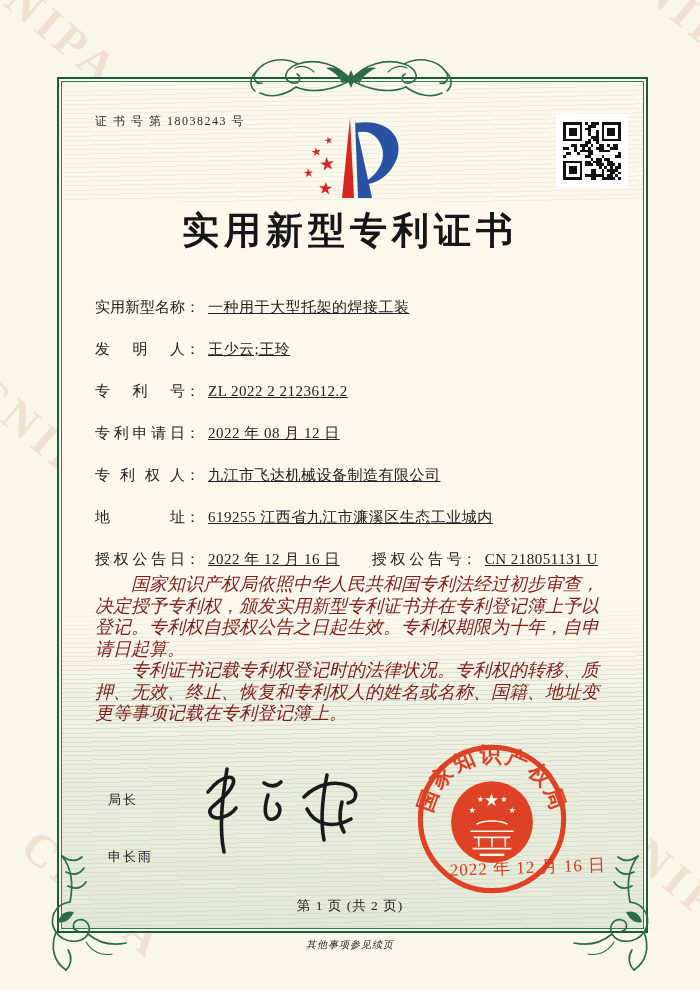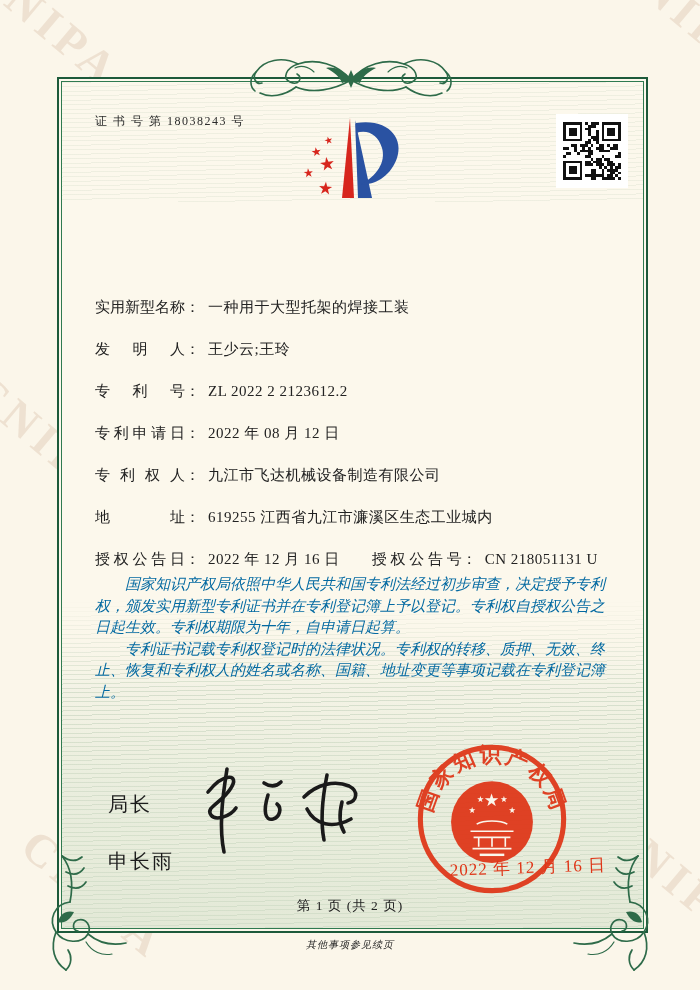--- a/index.html
+++ b/index.html
@@ -34,28 +34,28 @@
   .qr-box{position:absolute;left:556px;top:114px;width:72px;height:74px;background:#fff;
           display:flex;align-items:center;justify-content:center;}
 
   .title{position:absolute;left:0;top:206px;width:700px;text-align:center;
          font-size:37px;font-weight:600;letter-spacing:5px;color:#161616;}
 
   .fields{position:absolute;left:95px;top:286px;width:470px;list-style:none;margin:0;padding:0;}
   .fields li{height:42px;line-height:42px;font-size:15px;white-space:nowrap;}
   .flabel{display:inline-block;width:90px;text-align:justify;text-align-last:justify;vertical-align:top;}
   .fcolon{display:inline-block;margin-right:8px;}
-  .fvalue{letter-spacing:0.5px;}
+  .fvalue{letter-spacing:0.5px;text-decoration:underline;}
   .fgroup1{display:inline-block;width:273px;}
 
-  .paras{position:absolute;left:95px;top:574px;width:515px;font-size:15px;line-height:21.5px;
-         font-style:italic;color:#0369a1;}
+  .paras{position:absolute;left:95px;top:574px;width:515px;font-size:18px;line-height:21.5px;
+         font-style:italic;color:#7f1d1d;}
   .paras p{margin:0;text-indent:2em;}
 
-  .director{position:absolute;left:108px;font-size:20px;letter-spacing:2px;color:#1d1d1d;}
+  .director{position:absolute;left:108px;font-size:13px;letter-spacing:2px;color:#1d1d1d;}
   .sig{position:absolute;left:188px;top:760px;}
 
   .seal{position:absolute;left:405px;top:732px;}
   .seal-date{position:absolute;left:428px;top:856px;width:200px;text-align:center;
              font-size:17px;color:#df3517;letter-spacing:1px;transform:rotate(-2deg);white-space:nowrap;}
 
   .page-num{position:absolute;left:0;top:897px;width:700px;text-align:center;font-size:13.5px;letter-spacing:1px;}
   .cont-note{position:absolute;left:0;top:938px;width:700px;text-align:center;font-size:10px;
              font-style:italic;color:#1f1f1f;letter-spacing:1px;}
 </style>
@@ -272,20 +272,21 @@
             <rect x="15" y="20" width="1" height="1"></rect>
             <rect x="16" y="20" width="1" height="1"></rect>
             <rect x="17" y="20" width="1" height="1"></rect>
             <rect x="18" y="20" width="1" height="1"></rect>
             <rect x="20" y="20" width="1" height="1"></rect>
           </g>
       </g>
     </svg>
   </div>
 
+  <div class="title">实用新型专利证书</div>
 
   <ul class="fields">
     <li>
       <span class="flabel">实用新型名称</span><span class="fcolon">：</span><span class="fvalue">一种用于大型托架的焊接工装</span>
     </li>
     <li>
       <span class="flabel">发明人</span><span class="fcolon">：</span><span class="fvalue">王少云;王玲</span>
     </li>
     <li>
       <span class="flabel">专利号</span><span class="fcolon">：</span><span class="fvalue">ZL 2022 2 2123612.2</span>

